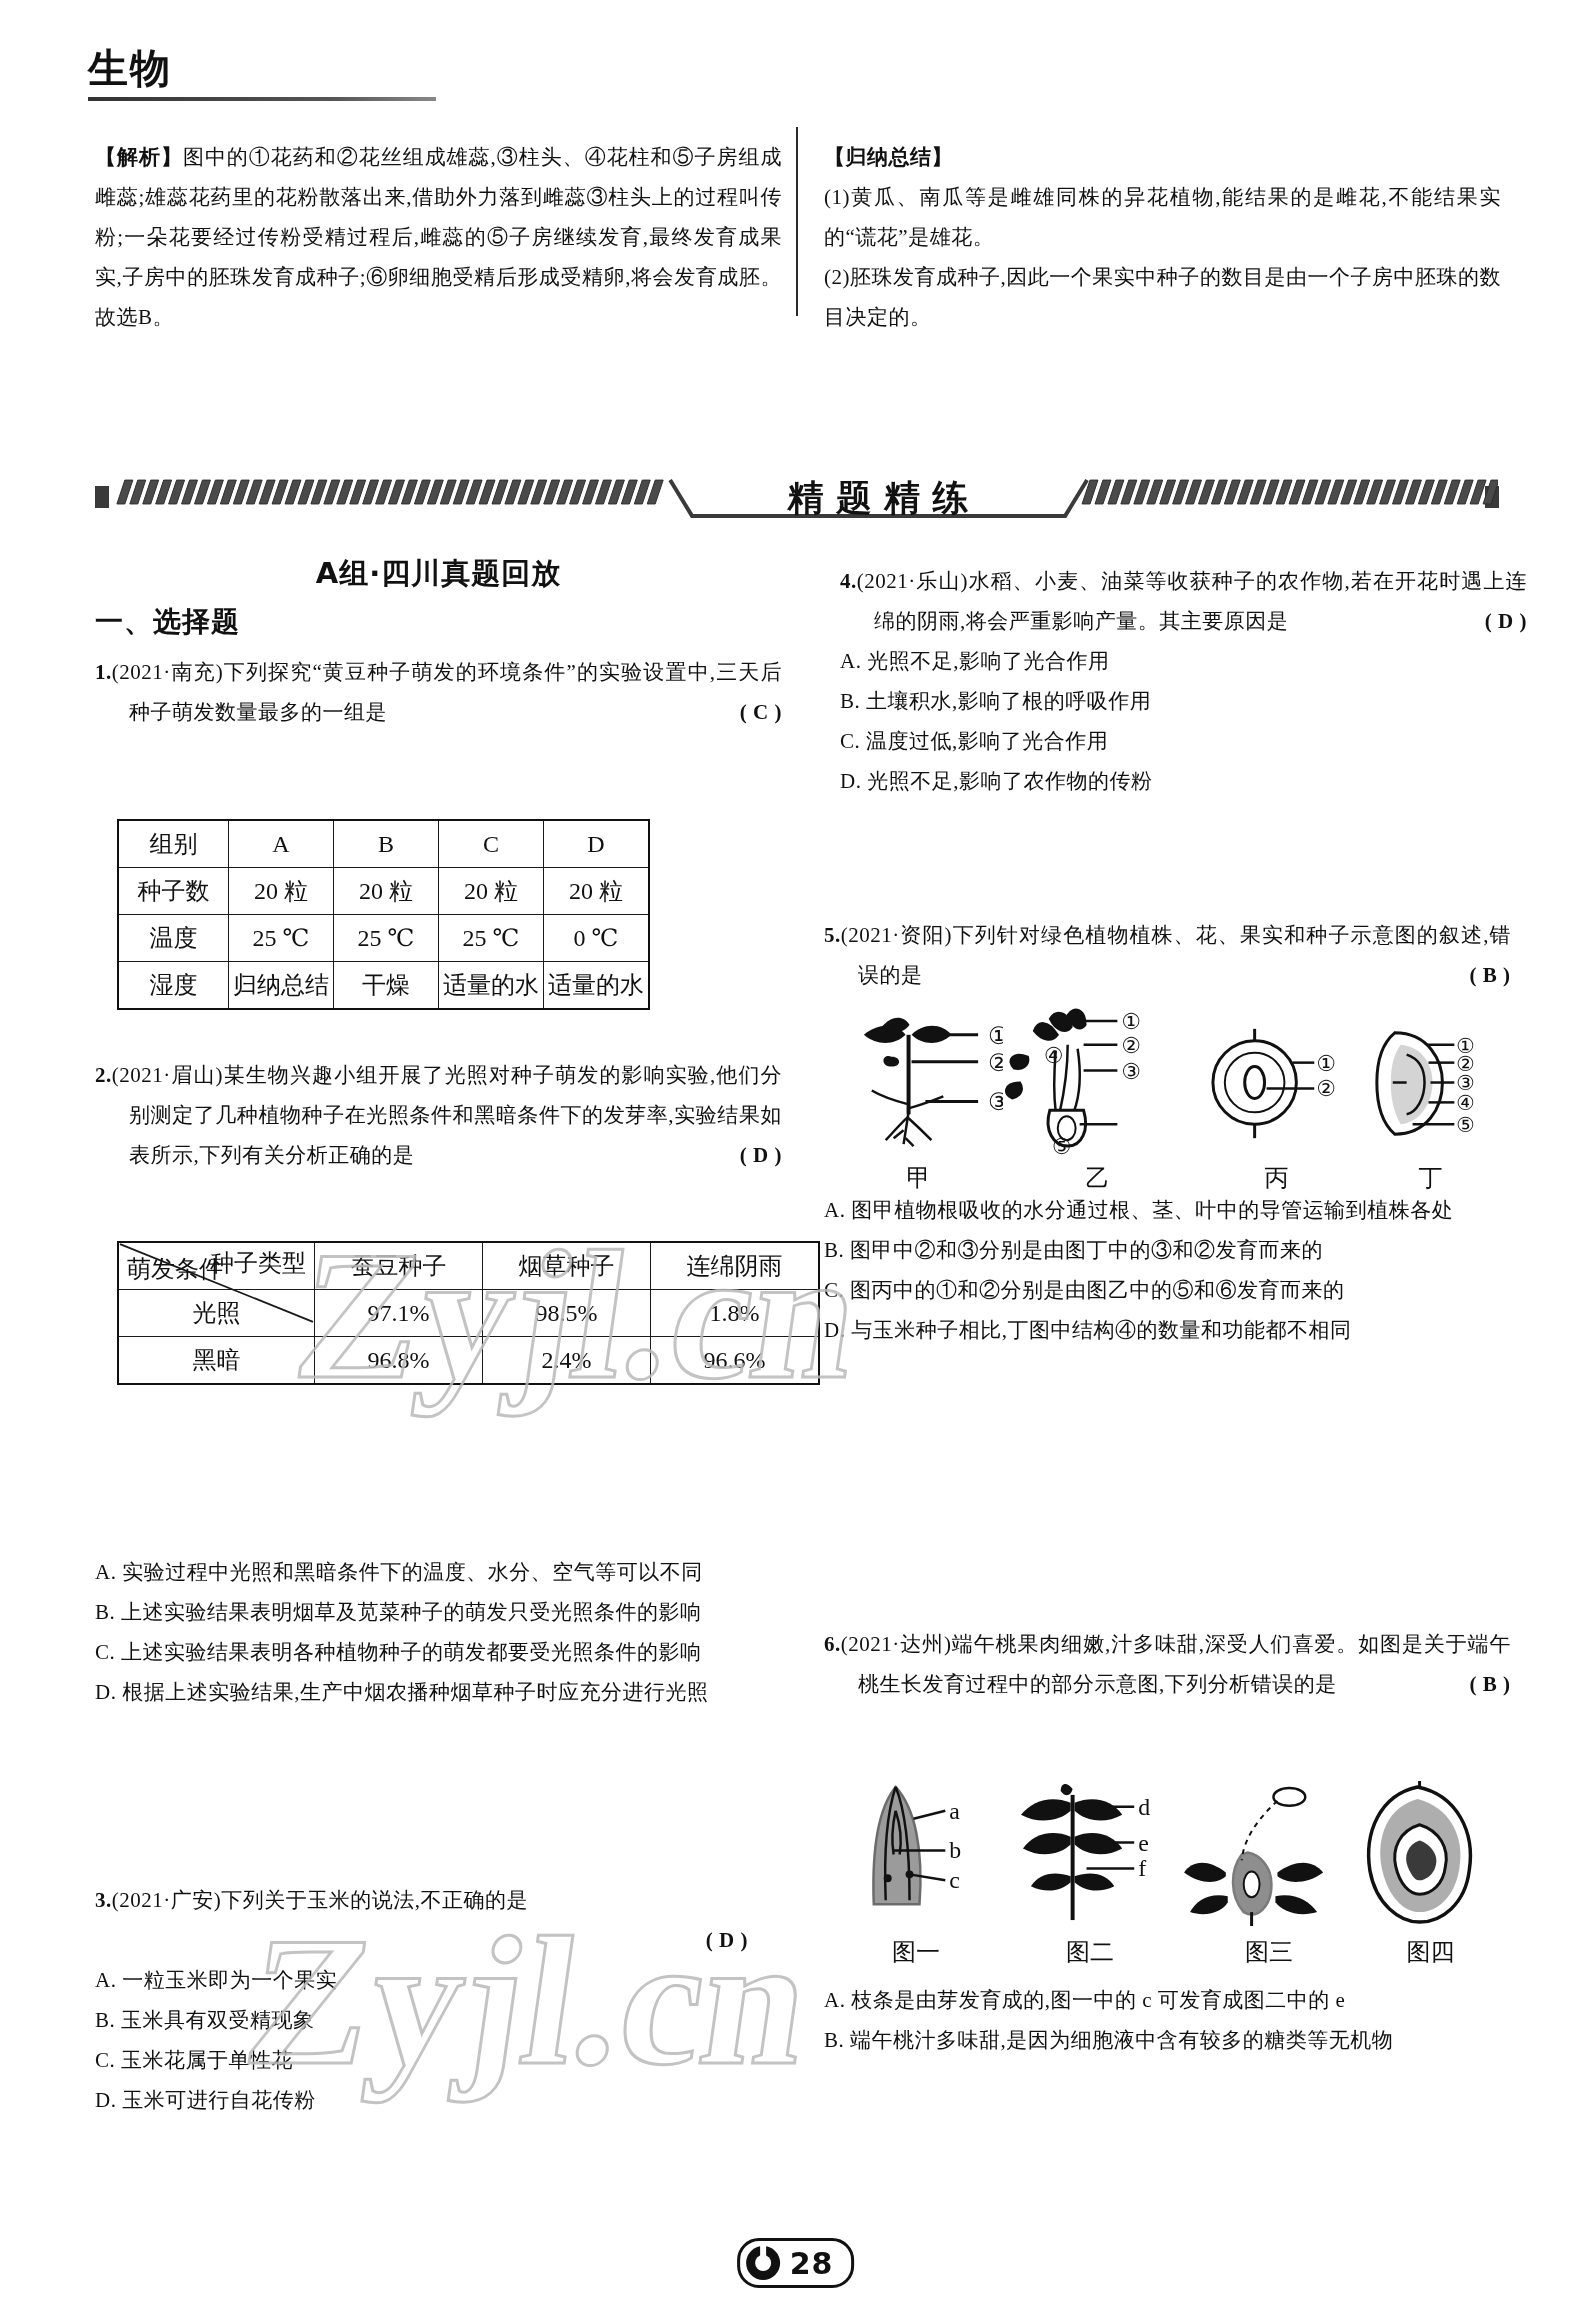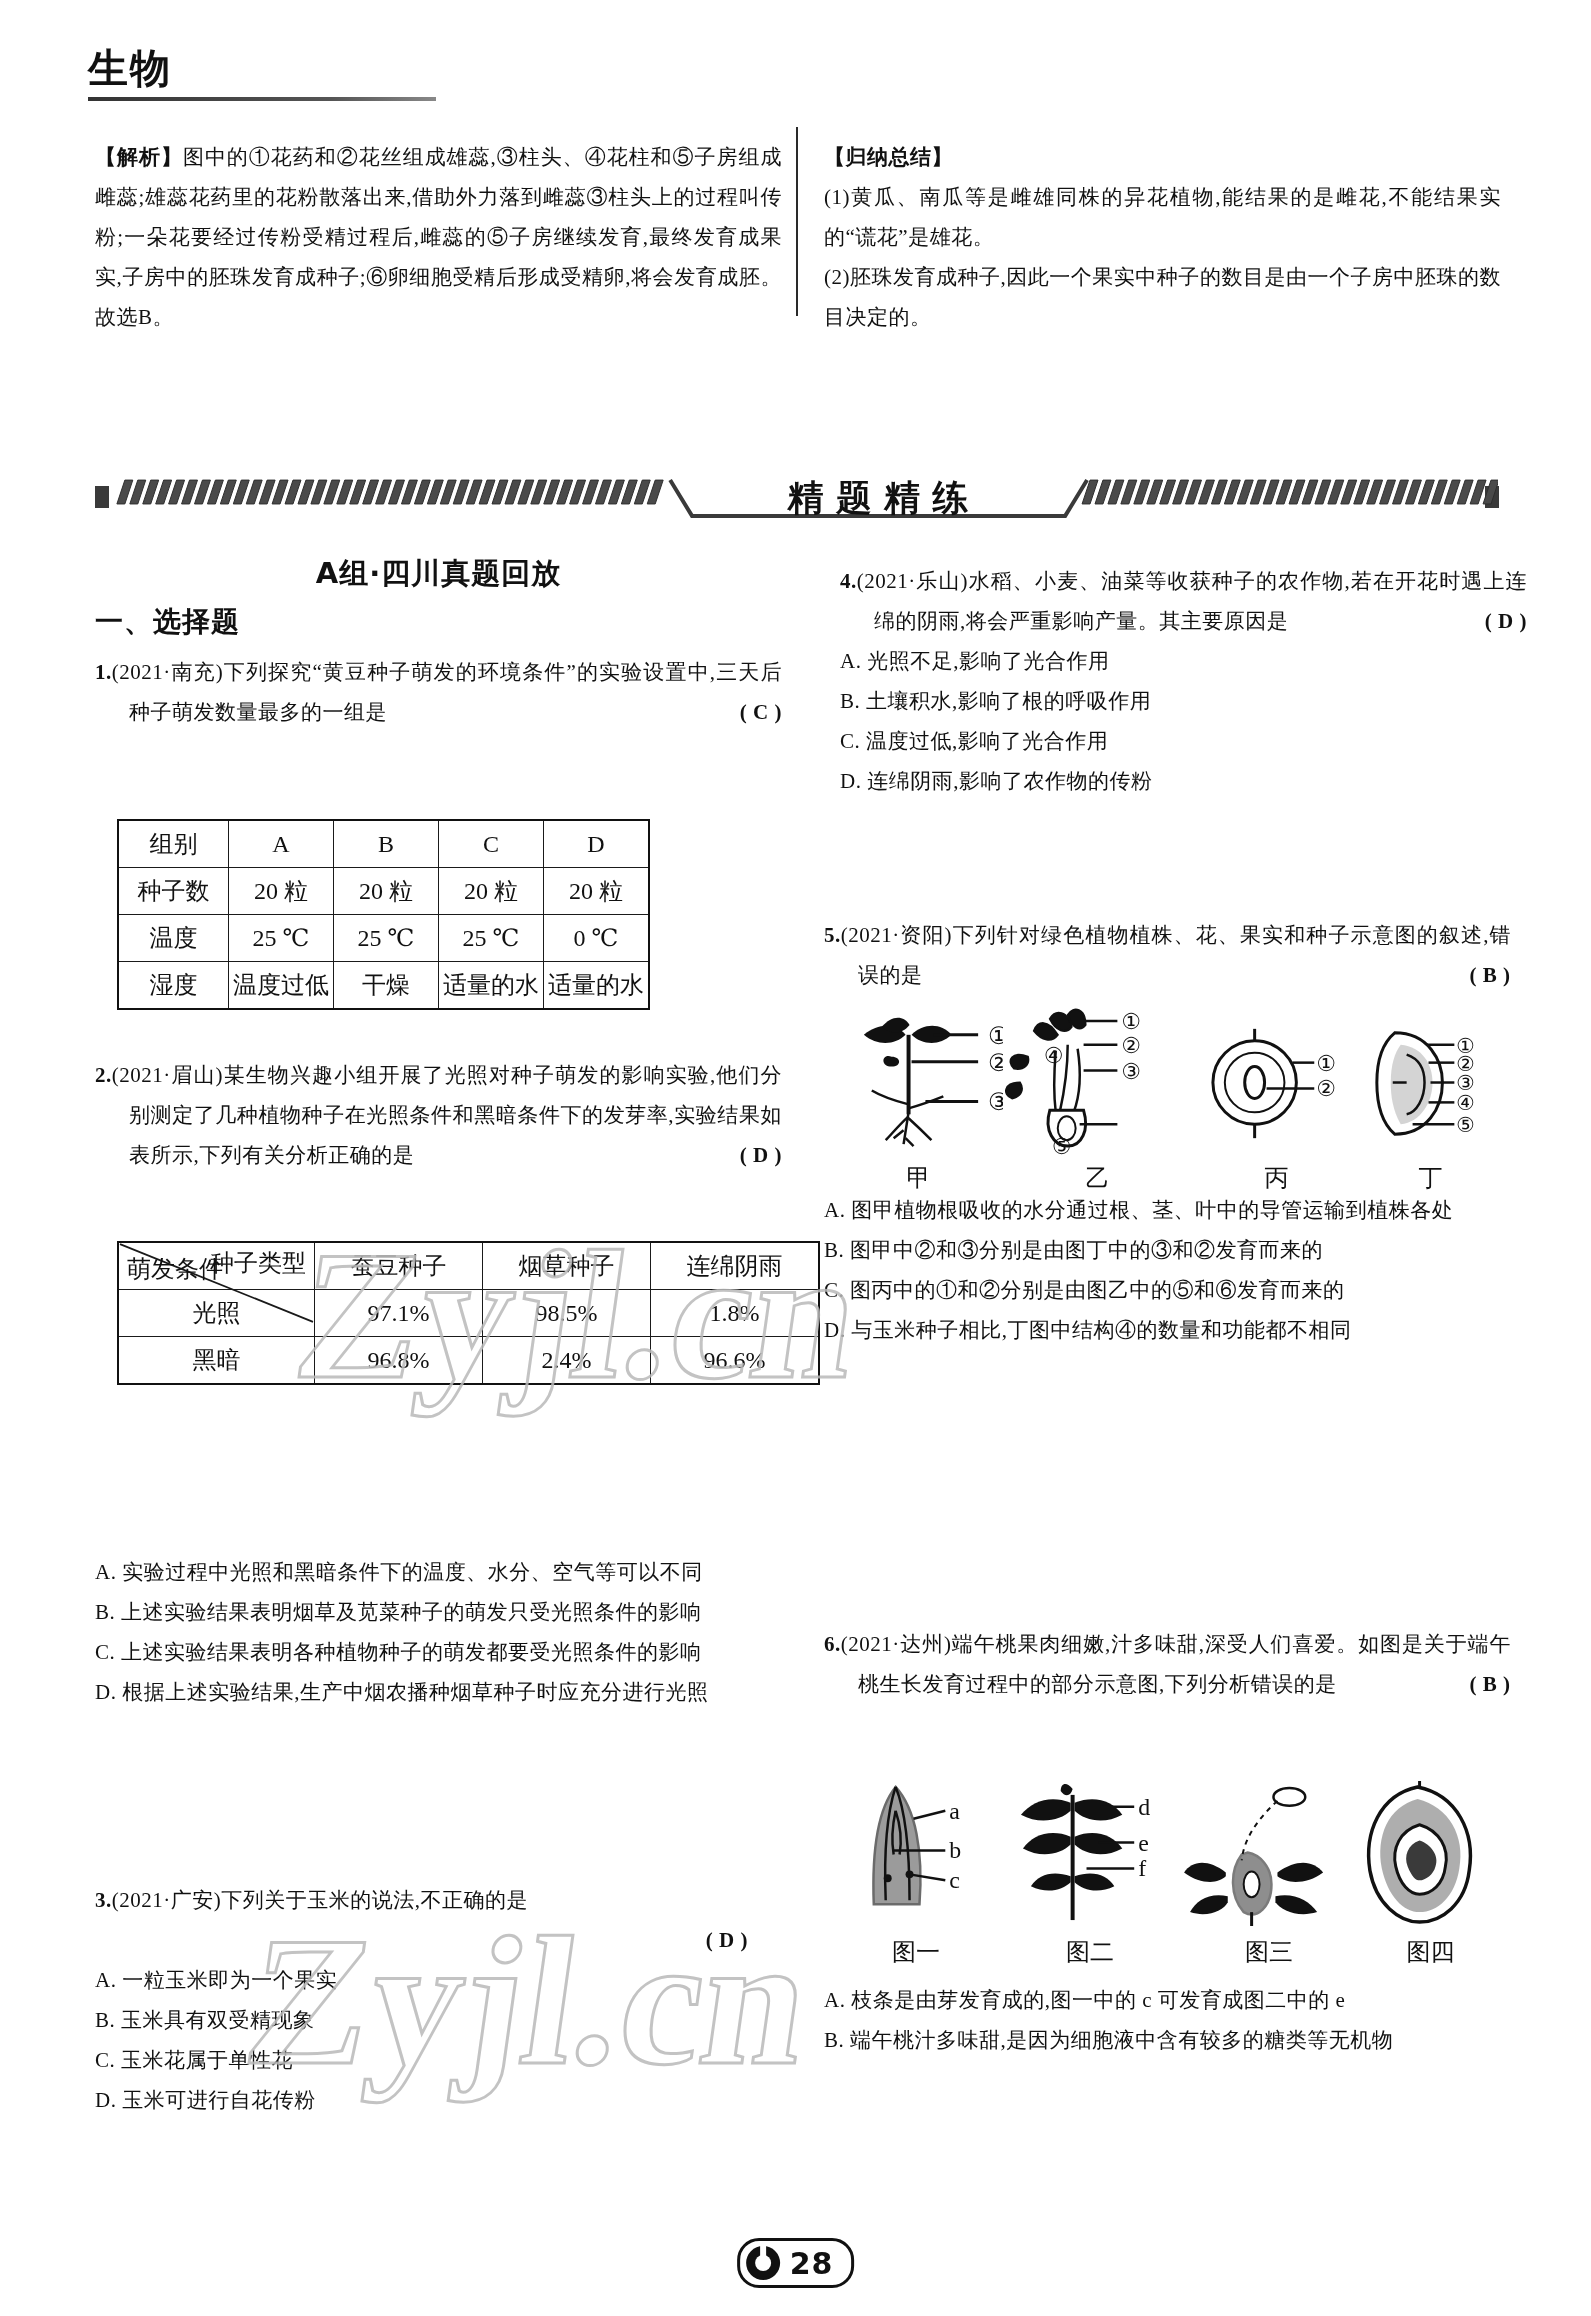--- a/index.html
+++ b/index.html
@@ -293,21 +293,21 @@
     </tr>
     <tr>
       <td class="first">温度</td>
       <td>25 ℃</td>
       <td>25 ℃</td>
       <td>25 ℃</td>
       <td>0 ℃</td>
     </tr>
     <tr>
       <td class="first">湿度</td>
-      <td>温度过低</td>
+      <td>归纳总结</td>
       <td>干燥</td>
       <td>适量的水</td>
       <td>适量的水</td>
     </tr>
   </tbody>
     </table>
 
   <div class="col colL" style="top:1055px;">
     <div class="tx hang">
       <span class="bold">2.</span><span>(2021·眉山)</span><span>某生物兴趣小组开展了光照对种子萌发的影响实验,他们分别测定了几种植物种子在光照条件和黑暗条件下的发芽率,实验结果如表所示,下列有关分析正确的是</span>
@@ -365,21 +365,21 @@
   </div>
 
   <div class="col colR" style="top:561px;width:687px;margin-left:16px;">
     <div class="tx hang">
       <span class="bold">4.</span><span>(2021·乐山)</span><span>水稻、小麦、油菜等收获种子的农作物,若在开花时遇上连绵的阴雨,将会严重影响产量。其主要原因是</span>
       <span class="ansblk" style="float:right">( D )</span>
     </div>
     <div class="tx opt">A. 光照不足,影响了光合作用</div>
     <div class="tx opt">B. 土壤积水,影响了根的呼吸作用</div>
     <div class="tx opt">C. 温度过低,影响了光合作用</div>
-    <div class="tx opt">D. 连绵阴雨,影响了农作物的传粉</div>
+    <div class="tx opt">D. 光照不足,影响了农作物的传粉</div>
   </div>
 
   <div class="col colR" style="top:915px;width:687px;">
     <div class="tx hang">
       <span class="bold">5.</span><span>(2021·资阳)</span><span>下列针对绿色植物植株、花、果实和种子示意图的叙述,错误的是</span>
       <span class="ansblk" style="float:right">( B )</span>
     </div>
   </div>
 
   <div class="figrow" style="left:824px;top:1005px;width:687px;height:184px;">

